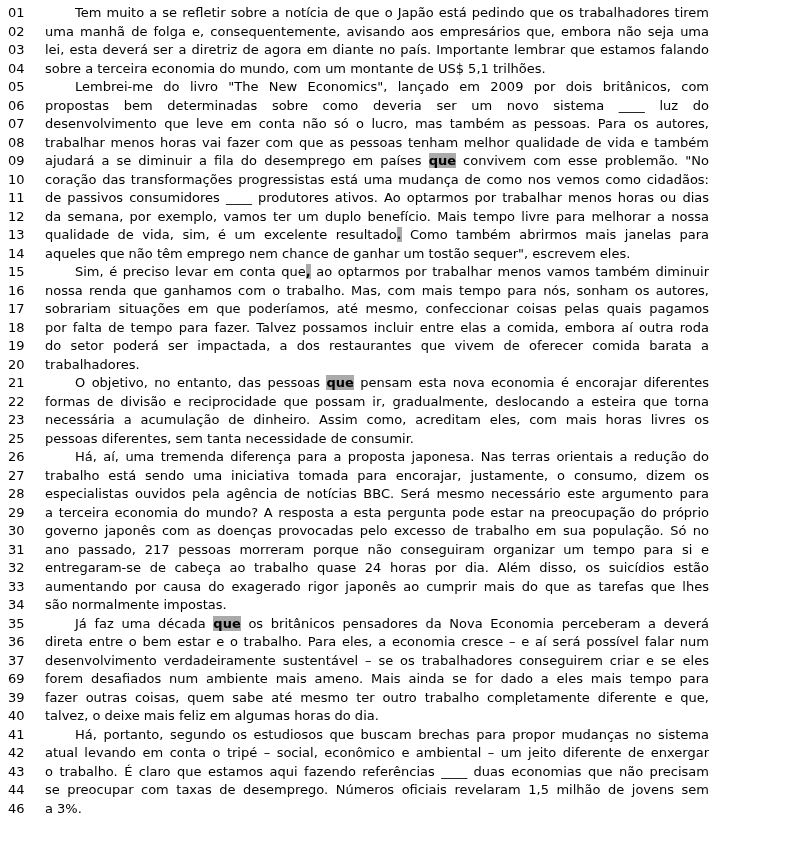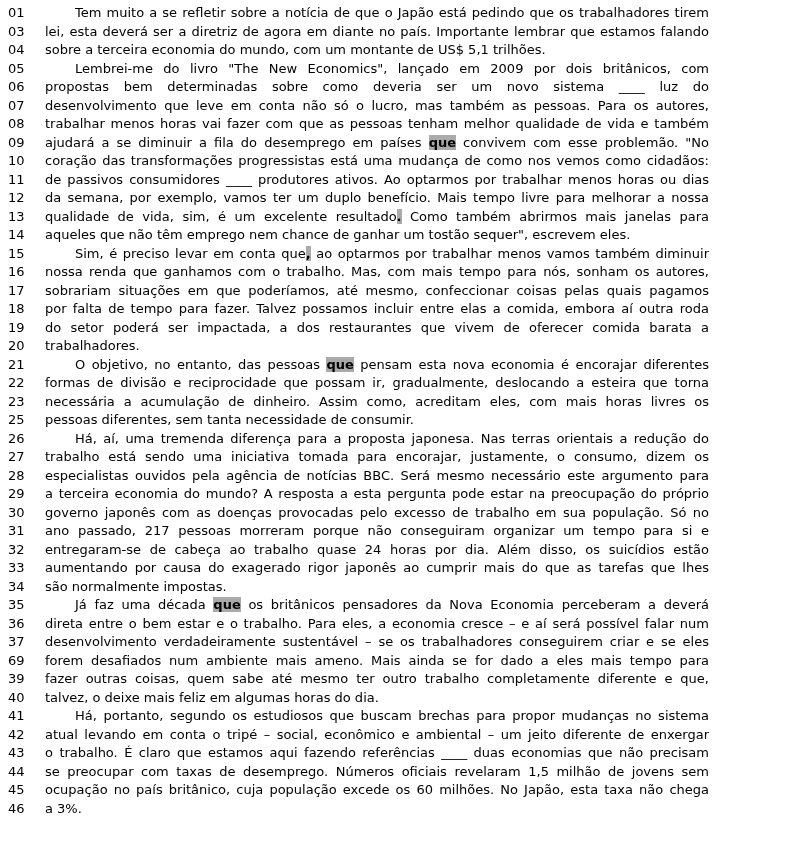--- a/index.html
+++ b/index.html
@@ -46,20 +46,21 @@
   .hl {
     background: #aaaaaa;
     font-weight: bold;
   }
 </style>
 </head>
 <body>
 
 <div class="page">
     <div class="line indent"><span class="num">01</span><span class="text"><span class="seg">Tem muito a se refletir sobre a notícia de que o Japão está pedindo que os trabalhadores tirem</span></span></div>
+    <div class="line"><span class="num">02</span><span class="text"><span class="seg">uma manhã de folga e, consequentemente, avisando aos empresários que, embora não seja uma</span></span></div>
     <div class="line"><span class="num">03</span><span class="text"><span class="seg">lei, esta deverá ser a diretriz de agora em diante no país. Importante lembrar que estamos falando</span></span></div>
     <div class="line end"><span class="num">04</span><span class="text"><span class="seg">sobre a terceira economia do mundo, com um montante de US$ 5,1 trilhões.</span></span></div>
     <div class="line indent"><span class="num">05</span><span class="text"><span class="seg">Lembrei-me do livro "The New Economics", lançado em 2009 por dois britânicos, com</span></span></div>
     <div class="line"><span class="num">06</span><span class="text"><span class="seg">propostas bem determinadas sobre como deveria ser um novo sistema ____ luz do</span></span></div>
     <div class="line"><span class="num">07</span><span class="text"><span class="seg">desenvolvimento que leve em conta não só o lucro, mas também as pessoas. Para os autores,</span></span></div>
     <div class="line"><span class="num">08</span><span class="text"><span class="seg">trabalhar menos horas vai fazer com que as pessoas tenham melhor qualidade de vida e também</span></span></div>
     <div class="line"><span class="num">09</span><span class="text"><span class="seg">ajudará a se diminuir a fila do desemprego em países </span><span class="hl">que</span><span class="seg"> convivem com esse problemão. "No</span></span></div>
     <div class="line"><span class="num">10</span><span class="text"><span class="seg">coração das transformações progressistas está uma mudança de como nos vemos como cidadãos:</span></span></div>
     <div class="line"><span class="num">11</span><span class="text"><span class="seg">de passivos consumidores ____ produtores ativos. Ao optarmos por trabalhar menos horas ou dias</span></span></div>
     <div class="line"><span class="num">12</span><span class="text"><span class="seg">da semana, por exemplo, vamos ter um duplo benefício. Mais tempo livre para melhorar a nossa</span></span></div>
@@ -87,15 +88,14 @@
     <div class="line indent"><span class="num">35</span><span class="text"><span class="seg">Já faz uma década </span><span class="hl">que</span><span class="seg"> os britânicos pensadores da Nova Economia perceberam a deverá</span></span></div>
     <div class="line"><span class="num">36</span><span class="text"><span class="seg">direta entre o bem estar e o trabalho. Para eles, a economia cresce – e aí será possível falar num</span></span></div>
     <div class="line"><span class="num">37</span><span class="text"><span class="seg">desenvolvimento verdadeiramente sustentável – se os trabalhadores conseguirem criar e se eles</span></span></div>
     <div class="line"><span class="num">69</span><span class="text"><span class="seg">forem desafiados num ambiente mais ameno. Mais ainda se for dado a eles mais tempo para</span></span></div>
     <div class="line"><span class="num">39</span><span class="text"><span class="seg">fazer outras coisas, quem sabe até mesmo ter outro trabalho completamente diferente e que,</span></span></div>
     <div class="line end"><span class="num">40</span><span class="text"><span class="seg">talvez, o deixe mais feliz em algumas horas do dia.</span></span></div>
     <div class="line indent"><span class="num">41</span><span class="text"><span class="seg">Há, portanto, segundo os estudiosos que buscam brechas para propor mudanças no sistema</span></span></div>
     <div class="line"><span class="num">42</span><span class="text"><span class="seg">atual levando em conta o tripé – social, econômico e ambiental – um jeito diferente de enxergar</span></span></div>
     <div class="line"><span class="num">43</span><span class="text"><span class="seg">o trabalho. É claro que estamos aqui fazendo referências ____ duas economias que não precisam</span></span></div>
     <div class="line"><span class="num">44</span><span class="text"><span class="seg">se preocupar com taxas de desemprego. Números oficiais revelaram 1,5 milhão de jovens sem</span></span></div>
-    <div class="line"><span class="num">45</span><span class="text"><span class="seg">ocupação no país britânico, cuja população excede os 60 milhões. No Japão, esta taxa não chega</span></span></div>
     <div class="line end"><span class="num">46</span><span class="text"><span class="seg">a 3%.</span></span></div>
   </div>
 
 </body></html>

